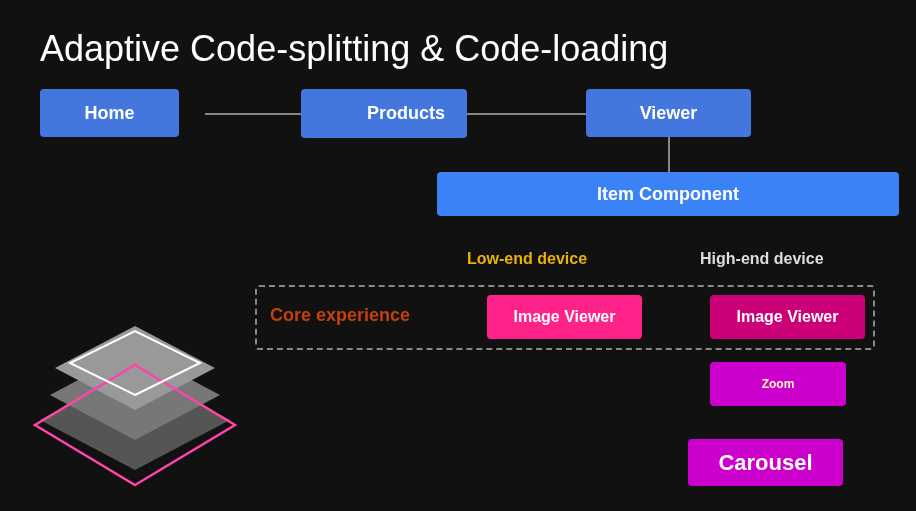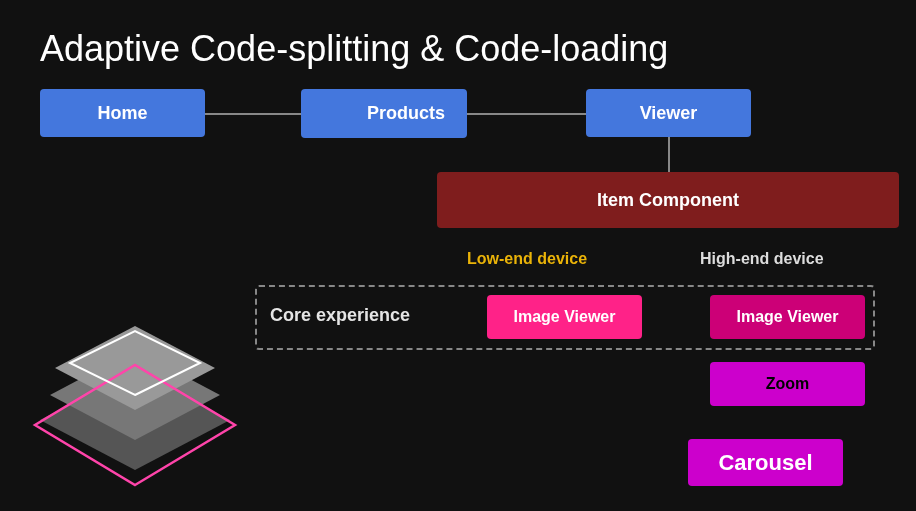--- a/index.html
+++ b/index.html
@@ -32,21 +32,21 @@
       align-items: center;
       justify-content: center;
       font-weight: 700;
       font-size: 18px;
       color: #ffffff;
     }
 
     .home-box {
       top: 89px;
       left: 40px;
-      width: 165px;
+      width: 139px;
       height: 48px;
     }
 
     .products-box {
       top: 89px;
       left: 301px;
       width: 166px;
       height: 49px;
       padding-left: 44px;
     }
@@ -86,22 +86,22 @@
       height: 35px;
       background: #888888;
     }
 
     
     .item-component-box {
       position: absolute;
       top: 172px;
       left: 437px;
       width: 462px;
-      height: 56px;
-      background: #7f1d1d;
+      height: 44px;
+      background: #3b82f6;
       border-radius: 4px;
       display: flex;
       align-items: center;
       justify-content: center;
       font-weight: 700;
       font-size: 18px;
       color: #ffffff;
     }
 
     
@@ -133,21 +133,21 @@
       border: 2px dashed #888888;
       border-radius: 4px;
     }
 
     .core-experience-label {
       position: absolute;
       top: 305px;
       left: 270px;
       font-size: 18px;
       font-weight: 600;
-      color: #e5e5e5;
+      color: #c2410c;
     }
 
     
     .image-viewer-lowend {
       position: absolute;
       top: 295px;
       left: 487px;
       width: 155px;
       height: 44px;
       background: #ff2288;
@@ -174,30 +174,30 @@
       font-weight: 700;
       font-size: 16px;
       color: #ffffff;
     }
 
     
     .zoom-box {
       position: absolute;
       top: 362px;
       left: 710px;
-      width: 155px;
+      width: 136px;
       height: 44px;
       background: #cc00cc;
       border-radius: 4px;
       display: flex;
       align-items: center;
       justify-content: center;
       font-weight: 700;
-      font-size: 16px;
-      color: #000000;
+      font-size: 12px;
+      color: #fef9c3;
     }
 
     
     .carousel-box {
       position: absolute;
       top: 439px;
       left: 688px;
       width: 155px;
       height: 47px;
       background: #cc00cc;

